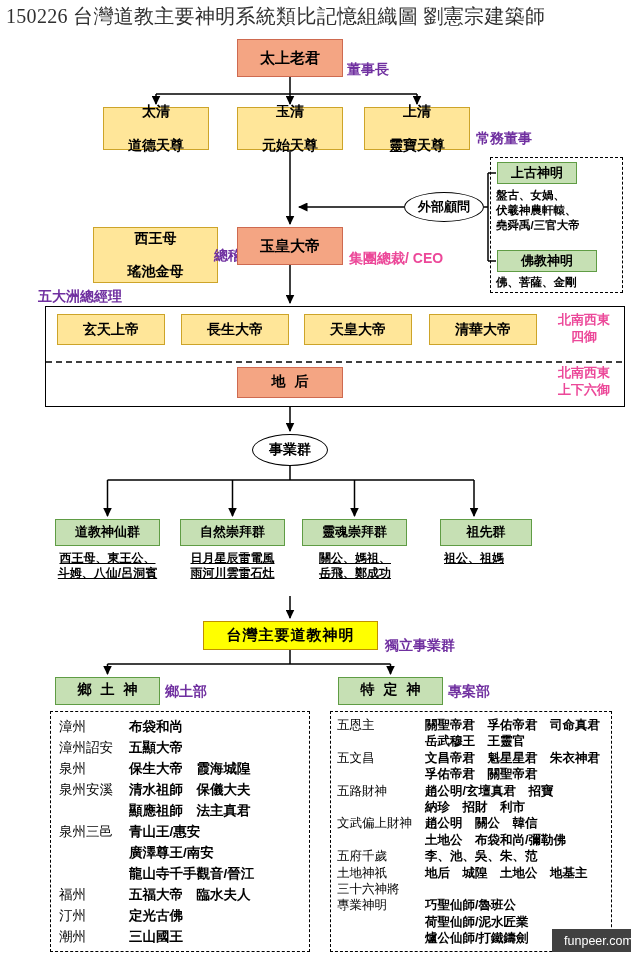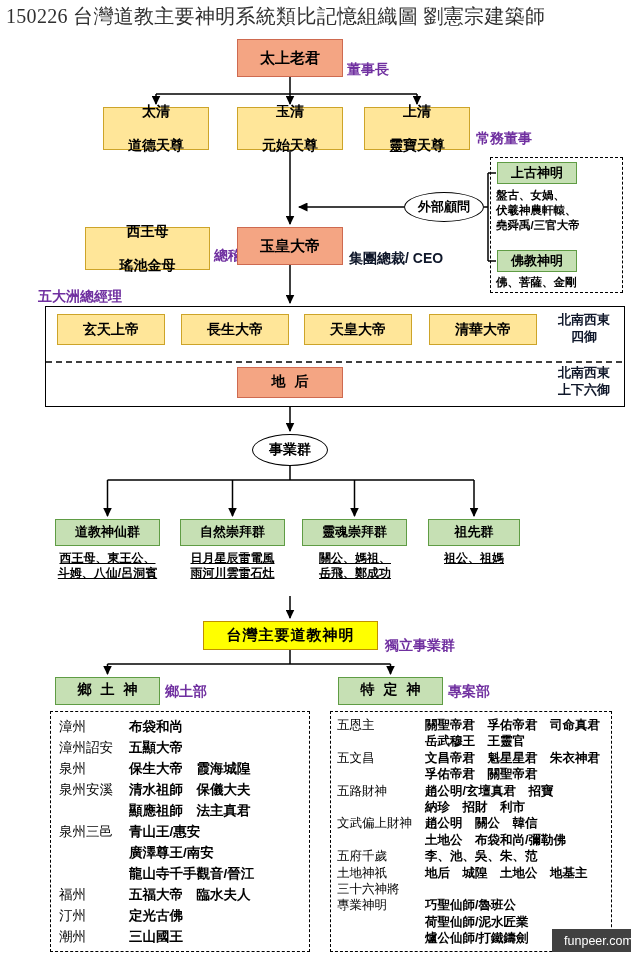--- a/index.html
+++ b/index.html
@@ -11,21 +11,21 @@
   .box{position:absolute;z-index:1;display:flex;flex-direction:column;align-items:center;
        justify-content:center;text-align:center;font-weight:bold;box-sizing:border-box;line-height:1.25;}
   .salmon{background:#F4A583;border:1.6px solid #CE6A50;}
   .yellow{background:#FFE699;border:1.6px solid #CDA429;}
   .green{background:#C6E0B4;border:1.6px solid #5F9C44;}
   .hl{background:#FFFF00;border:1.6px solid #BF9000;letter-spacing:1px;}
   .f15{font-size:15px;} .f14{font-size:14px;gap:16px;} .f13{font-size:13px;}
   .ellipse{position:absolute;z-index:1;border:1.6px solid #000;border-radius:50%;background:#fff;
            display:flex;align-items:center;justify-content:center;font-weight:bold;box-sizing:border-box;}
   .lbl{position:absolute;z-index:1;font-size:14px;font-weight:bold;white-space:nowrap;}
-  .purple{color:#7030A0;} .blue{color:#0f172a;}
+  .purple{color:#7030A0;} .blue{color:#ec4899;}
   .dashed{position:absolute;z-index:1;border:1.6px dashed #000;box-sizing:border-box;}
   .container{position:absolute;z-index:1;border:1.8px solid #000;box-sizing:border-box;}
   .smallbold{position:absolute;z-index:1;font-size:11.5px;font-weight:bold;line-height:15px;}
   .note{position:absolute;z-index:1;font-size:13px;font-weight:bold;text-align:center;line-height:17px;}
   .gtext{position:absolute;z-index:1;font-size:12px;font-weight:bold;line-height:15px;text-align:center;text-decoration:underline;}
   .spaced{letter-spacing:9px;margin-right:-9px;font-family:Liberation Mono, monospace;}
   .list{padding:4px 8px;font-size:13.5px;}
   .lrow{display:flex;line-height:21px;}
   .lregion{width:70px;flex:none;font-weight:normal;}
   .litem{font-weight:bold;white-space:nowrap;}
@@ -96,31 +96,31 @@
 
   <div class="dashed" style="left:490px;top:157px;width:133px;height:136px"></div>
   <div class="box green f13" style="left:497px;top:162px;width:80px;height:22px">
     <span>上古神明</span>
   </div>
   <div class="smallbold" style="left:496px;top:188px;width:127px">
     <div>盤古、女媧、</div>
     <div>伏羲神農軒轅、</div>
     <div>堯舜禹/三官大帝</div>
   </div>
-  <div class="box green f13" style="left:497px;top:250px;width:80px;height:22px">
+  <div class="box green f13" style="left:497px;top:250px;width:100px;height:22px">
     <span>佛教神明</span>
   </div>
   <div class="smallbold" style="left:496px;top:275px;width:127px">
     <div>佛、菩薩、金剛</div>
   </div>
   <div class="ellipse f13" style="left:404px;top:192px;width:80px;height:30px">
     <span>外部顧問</span>
   </div>
 
-  <div class="box yellow f14" style="left:85px;top:227px;width:125px;height:43px">
+  <div class="box yellow f14" style="left:93px;top:227px;width:125px;height:56px">
     <div>西王母</div>
     <div>瑤池金母</div>
   </div>
   <div class="lbl purple" style="left:214px;top:247px">總稽核</div>
 
   <div class="box salmon f15" style="left:237px;top:227px;width:106px;height:38px">
     <span>玉皇大帝</span>
   </div>
   <div class="lbl blue" style="left:349px;top:250px">集團總裁/ CEO</div>
 
@@ -157,21 +157,21 @@
 
   <div class="box green f13" style="left:55px;top:519px;width:105px;height:27px">
     <span>道教神仙群</span>
   </div>
   <div class="box green f13" style="left:180px;top:519px;width:105px;height:27px">
     <span>自然崇拜群</span>
   </div>
   <div class="box green f13" style="left:302px;top:519px;width:105px;height:27px">
     <span>靈魂崇拜群</span>
   </div>
-  <div class="box green f13" style="left:428px;top:519px;width:92px;height:27px">
+  <div class="box green f13" style="left:440px;top:519px;width:92px;height:27px">
     <span>祖先群</span>
   </div>
 
   <div class="gtext" style="left:40px;top:551px;width:135px">
     <div>西王母、東王公、</div>
     <div>斗姆、八仙/呂洞賓</div>
   </div>
   <div class="gtext" style="left:175px;top:551px;width:115px">
     <div>日月星辰雷電風</div>
     <div>雨河川雲雷石灶</div>

